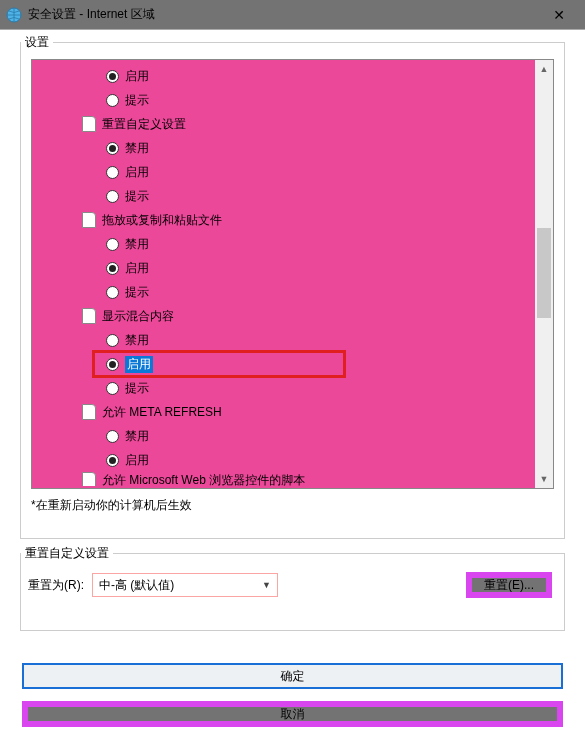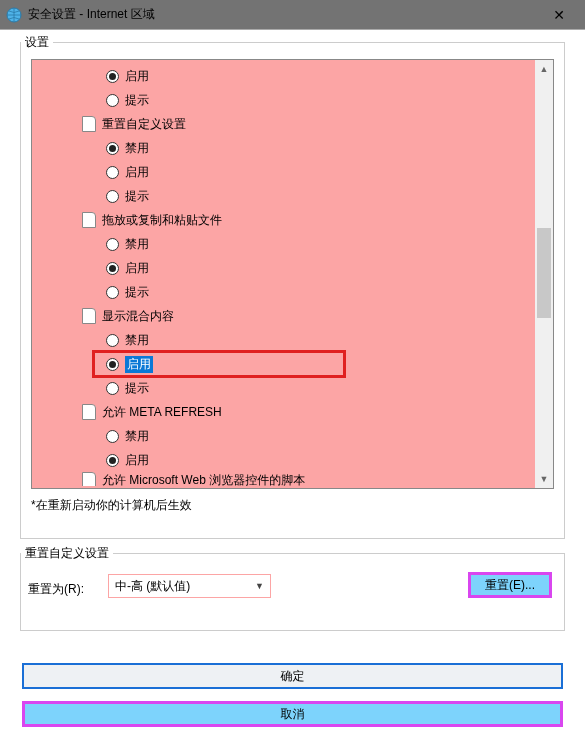--- a/index.html
+++ b/index.html
@@ -43,21 +43,21 @@
       position: absolute;
       top: -9px;
       left: 0;
       background: #fff;
       padding: 0 4px;
       font-size: 12px;
     }
     .tree-container {
       position: relative;
       border: 1px solid #888;
-      background: #fca5a5;
+      background: #ec4899;
       height: 430px;
       padding: 4px 2px 4px 7px;
       overflow: hidden;
     }
     .tree-inner {
       position: absolute;
       left: 6px; right: 24px; top: 4px;
     }
     .tree-row {
       display: flex;
@@ -117,36 +117,36 @@
       margin-top: 8px;
       margin-bottom: 14px;
       font-size: 12px;
     }
     .reset-group {
       position: relative;
       border: 1px solid #ccc;
       padding: 18px 12px 14px 7px;
       height: 78px;
     }
-    .reset-row { display:flex; align-items:flex-end; gap:24px; }
+    .reset-row { display:flex; align-items:center; gap:8px; }
     .reset-label { font-size:12px; }
     .select {
       flex: 1;
       max-width: 330px;
       height: 24px;
       border: 1px solid #fca5a5;
       display:flex; align-items:center; justify-content: space-between;
       padding: 0 6px;
       background:#fff;
     }
     .select-arrow { font-size: 9px; color:#444; }
     .btn {
       height: 26px; min-width: 84px;
-      border: 3px solid #d946ef;
-      background: #7dd3fc;
+      border: 6px solid #d946ef;
+      background: #737373;
       display: inline-flex; align-items:center; justify-content:center;
       font-size:12px;
       padding: 0 12px;
     }
     .footer {
       display:flex; justify-content:flex-end; gap: 12px;
       padding: 18px 22px;
       flex-direction: column;
     }
     .btn-primary { border: 2px solid #1a6fd6; background:#eef1f4; }

